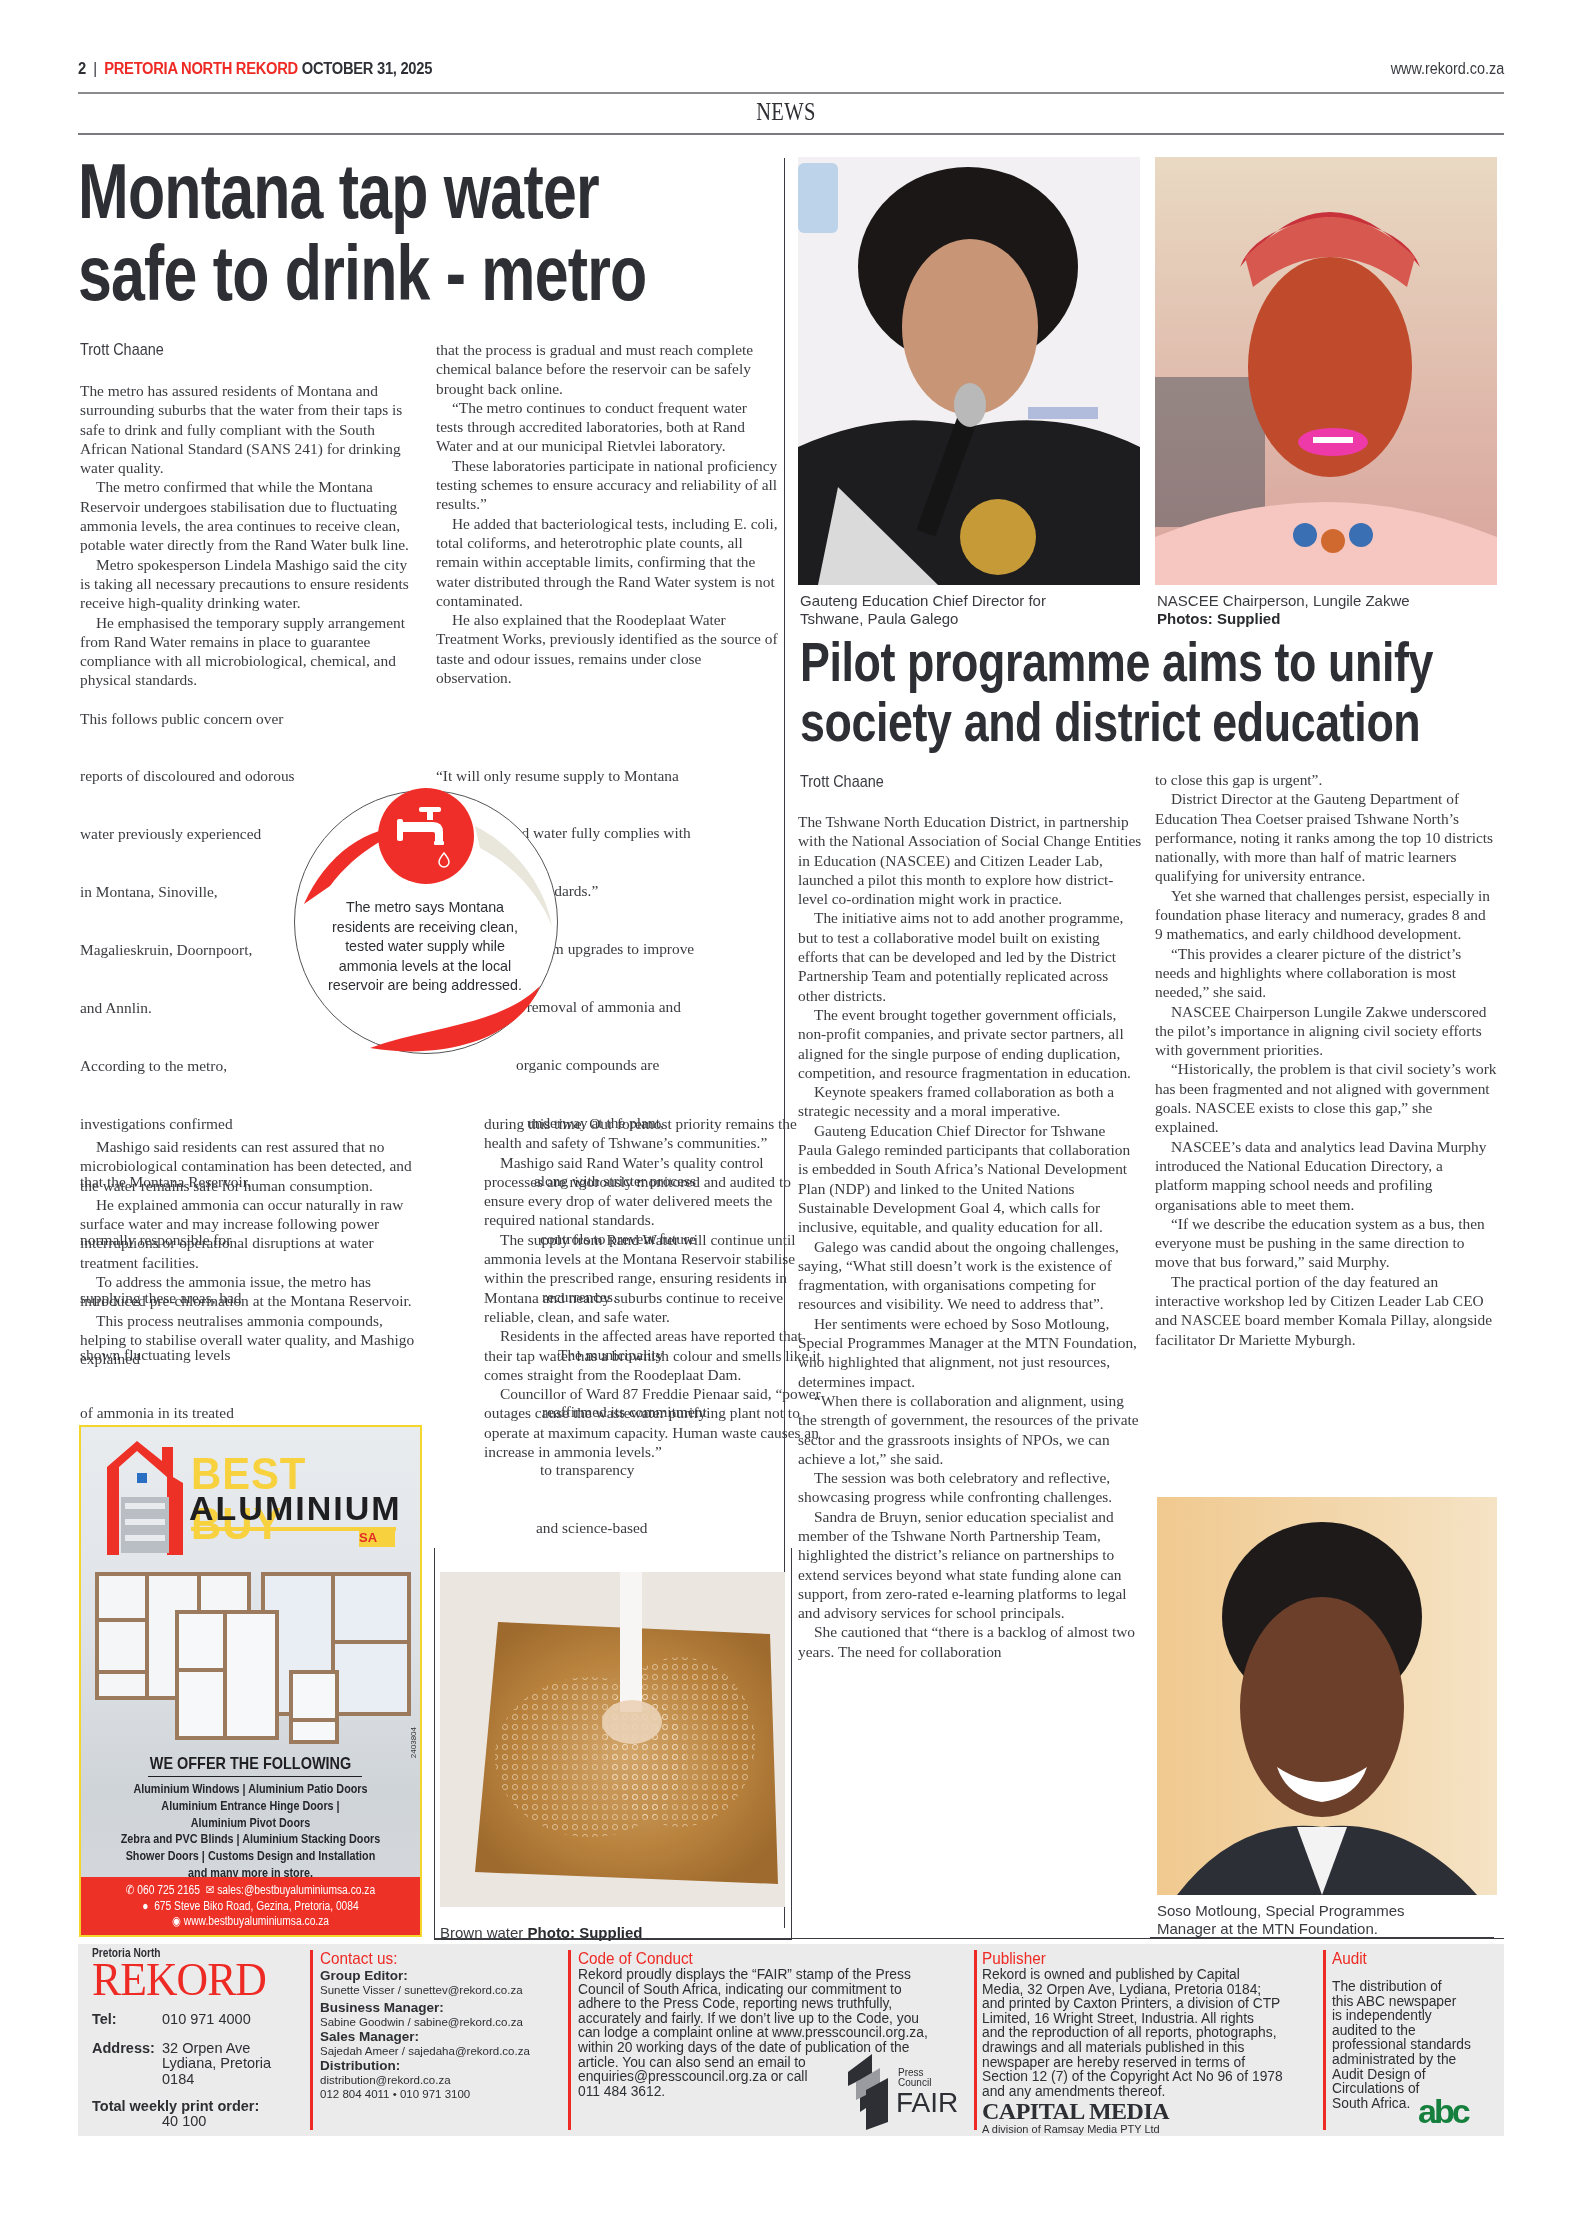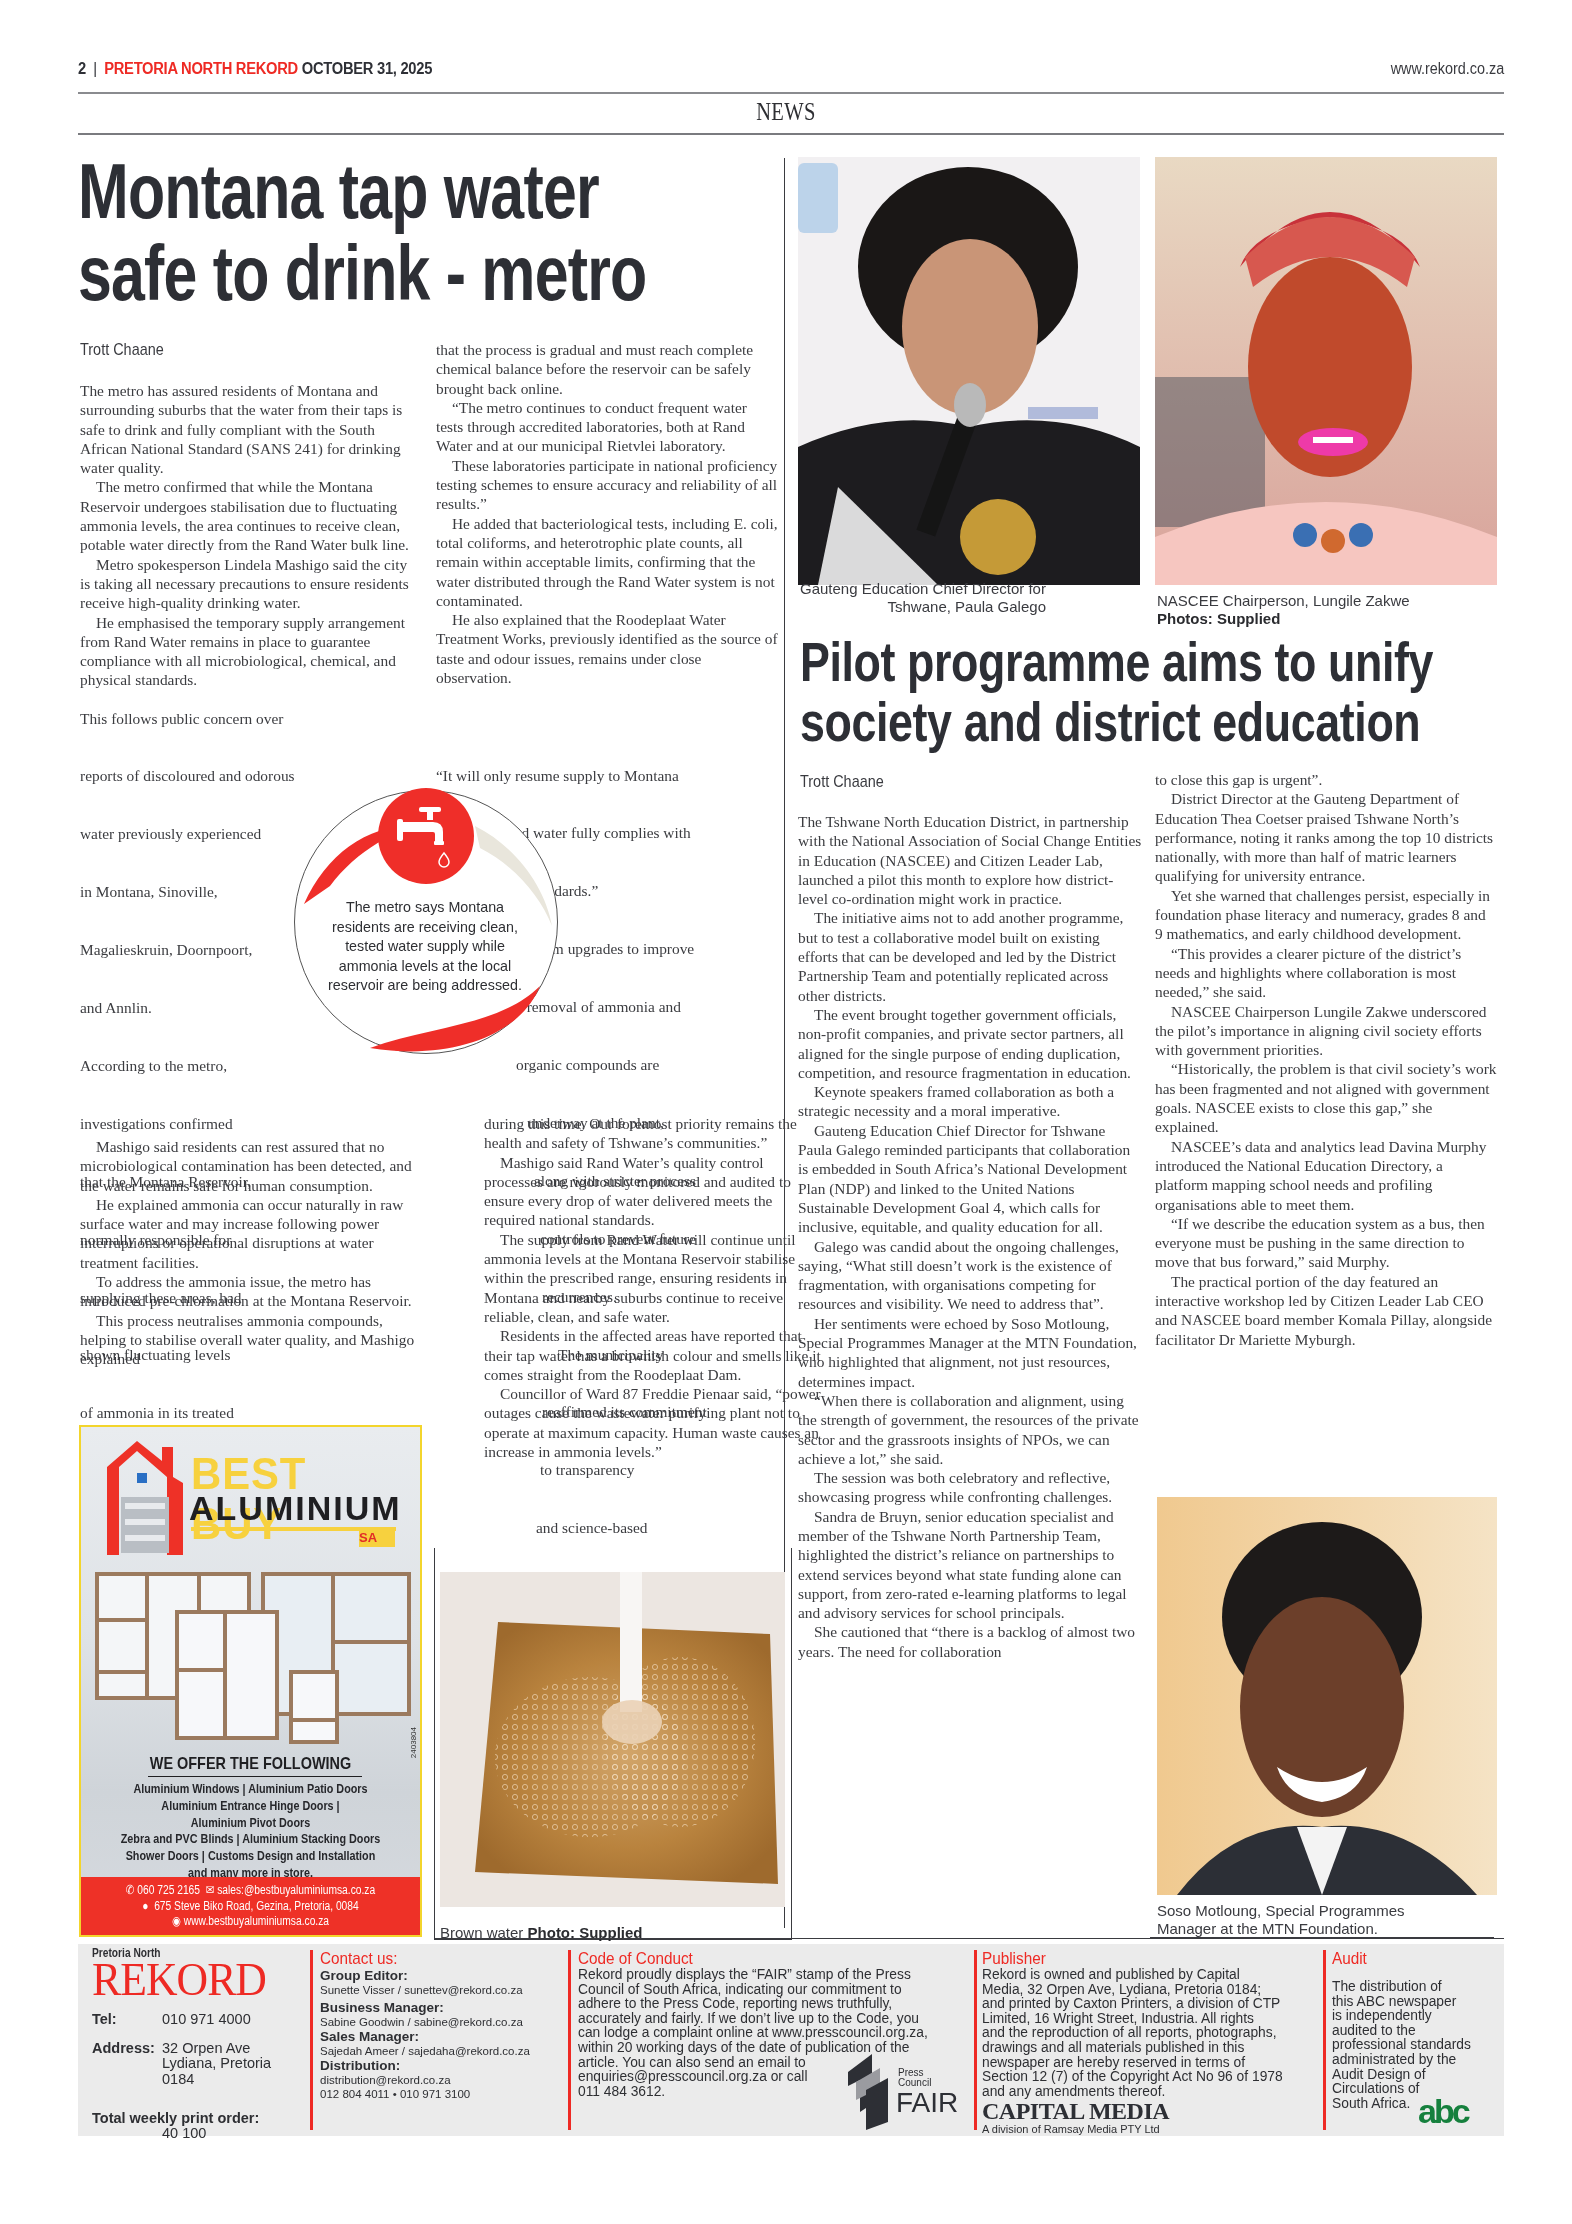--- a/index.html
+++ b/index.html
@@ -266,21 +266,21 @@
     <rect x="230" y="250" width="70" height="12" fill="#6f86c4" opacity="0.5"></rect>
     <ellipse cx="170" cy="110" rx="110" ry="100" fill="#1a1716"></ellipse>
     <ellipse cx="172" cy="170" rx="68" ry="88" fill="#c99577"></ellipse>
     <path d="M0 290 Q90 250 170 270 Q260 250 342 290 V428 H0 Z" fill="#1d1c1f"></path>
     <path d="M40 330 L140 428 H20 Z" fill="#efefef" opacity="0.9"></path>
     <rect x="140" y="250" width="20" height="130" transform="rotate(20 150 315)" fill="#151515"></rect>
     <ellipse cx="172" cy="248" rx="16" ry="22" fill="#b9b9b9"></ellipse>
     <circle cx="200" cy="380" r="38" fill="#d8a93a" opacity="0.9"></circle>
   </svg>
 </div>
-<div class="abs caption" style="left:800px; top:580px;text-align:right;">
+<div class="abs caption" style="left:800px; top:592px;">
   <div>Gauteng Education Chief Director for</div>
   <div>Tshwane, Paula Galego</div>
 </div>
 
 <div class="abs photo" style="left:1155px; top:157px; width:342px; height:428px;">
   <svg width="342" height="428" viewBox="0 0 342 428">
     <defs>
       <linearGradient id="bg2" x1="0" y1="0" x2="0" y2="1">
         <stop offset="0" stop-color="#e9d9c3"></stop>
           <stop offset="1" stop-color="#d8a29a"></stop>
@@ -371,21 +371,21 @@
       <span>010 971 4000</span>
     </div>
     <div class="kv" style="margin-top:13px;">
       <span class="k">Address:</span>
       <span>
         <div>32 Orpen Ave</div>
         <div>Lydiana, Pretoria</div>
         <div>0184</div>
       </span>
     </div>
-    <div style="margin-top:24px; font-size:14.5px; line-height:15px; font-weight:bold;">Total weekly print order:</div>
+    <div style="margin-top:12px; font-size:14.5px; line-height:15px; font-weight:bold;">Total weekly print order:</div>
     <div style="padding-left:70px; font-size:14.5px; line-height:15px;">40 100</div>
   </div>
 
   <div class="redbar" style="left:232px;"></div>
   <div class="col" style="left:242px; width:250px;">
     <h4>Contact us:</h4>
     <div class="lbl">Group Editor:</div>
     <div class="val">Sunette Visser / sunettev@rekord.co.za</div>
     <div class="lbl" style="margin-top:3px;">Business Manager:</div>
     <div class="val">Sabine Goodwin / sabine@rekord.co.za</div>

